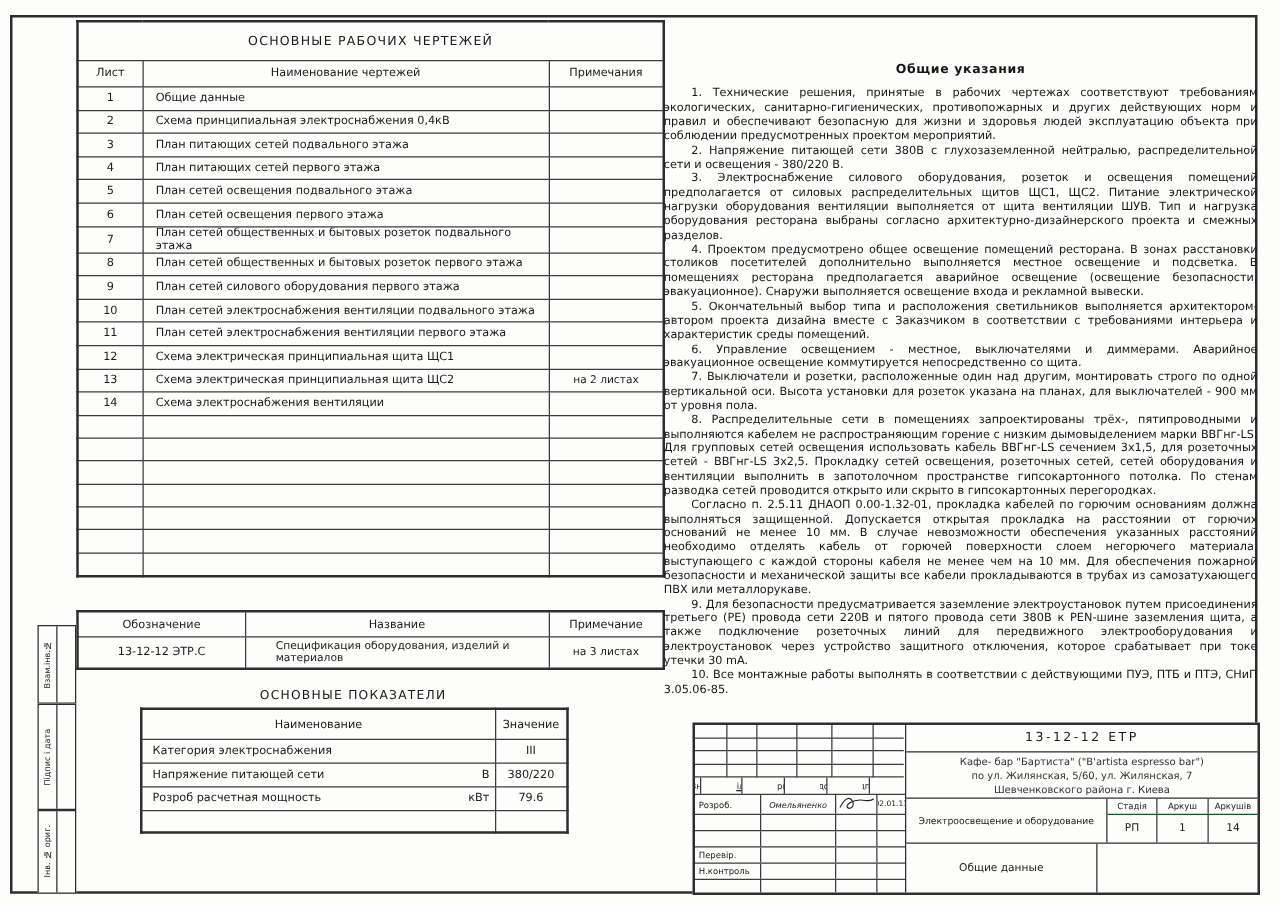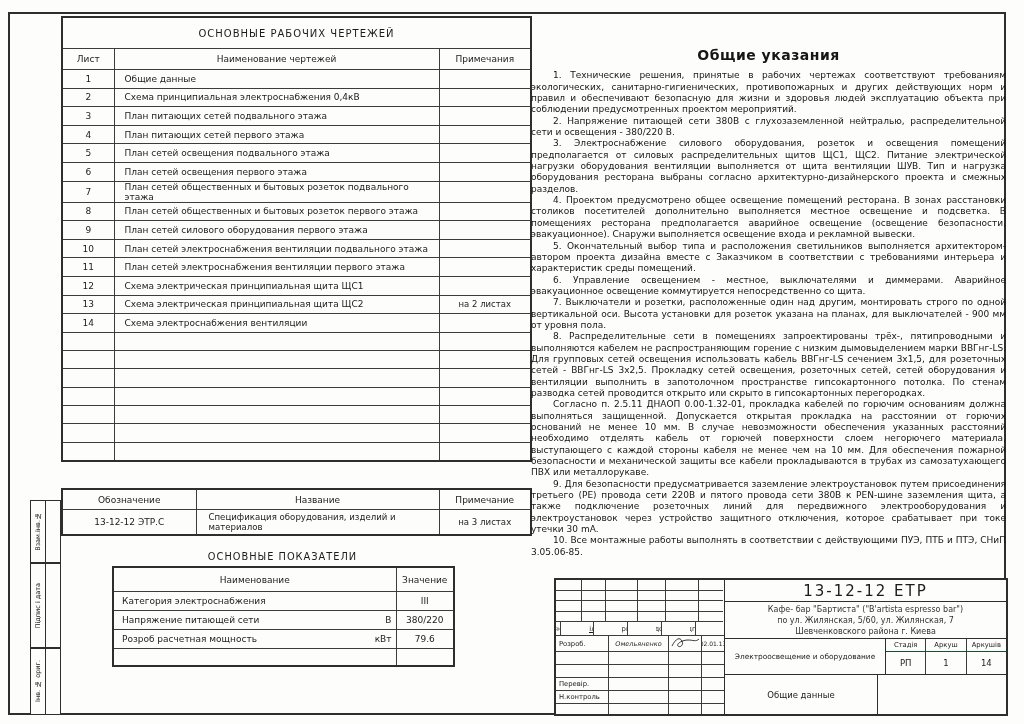--- a/index.html
+++ b/index.html
@@ -26,34 +26,34 @@
   .t1 .c-num{text-align:center;}
   .t1 .c-name{padding-left:10px;}
   .t1 .c-note{text-align:center;font-size:8.5px;}
 
   .tbl-title{position:absolute;text-align:center;font-size:9.8px;letter-spacing:1px;color:#1b1b1b;}
 
   .t2{position:absolute;left:61px;top:488px;width:469px;border:2px solid #2e2e2e;font-size:9px;}
   .t2 .head td{height:19px;text-align:center;}
   .t2 .data td{height:24px;}
   .t2 .c-code{text-align:center;}
-  .t2 .c-name{font-size:8.6px;line-height:10px;padding-left:12px;}
+  .t2 .c-name{font-size:8.6px;line-height:10px;padding-left:24px;}
   .t2 .c-note{text-align:center;font-size:8.6px;}
 
   .t3{position:absolute;left:112px;top:566px;width:341px;border:2px solid #2e2e2e;font-size:9px;}
   .t3 .head td{height:23px;text-align:center;}
   .t3 .data td{height:18px;}
   .t3 .empty td{height:16px;}
   .t3 .c-ind{border-right:none;padding-left:8px;}
   .t3 .c-unit{border-left:none;text-align:right;padding-right:4px;}
   .t3 .c-val{text-align:center;}
 
   
   .notes{position:absolute;left:531px;top:50px;width:475px;font-size:9px;line-height:11.35px;color:#161616;}
-  .notes-title{text-align:center;font-size:14px;font-weight:bold;letter-spacing:0.5px;margin:0 0 9px 0;}
+  .notes-title{text-align:center;font-size:10px;font-weight:bold;letter-spacing:0.5px;margin:0 0 9px 0;}
   .notes p{margin:0;text-align:justify;text-indent:22px;}
 
   
   .stamp{position:absolute;left:554px;top:578px;width:454px;height:138px;border:2px solid #2e2e2e;
          box-sizing:border-box;display:flex;background:#fdfdfc;}
   .tb-left{width:168px;border-right:1px solid #2e2e2e;display:flex;flex-direction:column;}
   .tb-grid-top{display:grid;grid-template-columns:26px 24px 32px 28px 33px 24px;grid-auto-rows:10.5px;}
   .tb-grid-top div{border-right:1px solid #3c3c3c;border-bottom:1px solid #3c3c3c;}
   .tb-grid-top div:nth-child(6n){border-right:none;}
   .tb-row{display:flex;border-bottom:1px solid #3c3c3c;align-items:stretch;}
@@ -62,21 +62,21 @@
   .tb-row > div:last-child{border-right:none;}
   .h-c1{width:25px;} .h-c2{width:23px;text-decoration:underline;} .h-c3{width:31px;} .h-c4{width:27px;} .h-c5{width:32px;} .h-c6{flex:1;}
   .s-label{width:49px;justify-content:flex-start !important;padding-left:3px;}
   .s-name{width:59px;font-style:italic;font-size:6.5px !important;}
   .s-sig{width:32px;position:relative;}
   .s-date{flex:1;font-size:6px !important;}
   .row-h15{height:15px;} .row-h12{height:12px;} .row-fill{flex:1;border-bottom:none;}
 
   .tb-right{flex:1;display:flex;flex-direction:column;}
   .tb-code{height:21px;border-bottom:1px solid #2e2e2e;display:flex;align-items:center;justify-content:center;
-           font-size:15px;letter-spacing:2px;}
+           font-size:10px;letter-spacing:2px;}
   .tb-proj{height:36px;border-bottom:1px solid #2e2e2e;display:flex;flex-direction:column;align-items:center;
            justify-content:center;font-size:8px;line-height:11px;text-align:center;color:#333;}
   .tb-mid{height:35px;border-bottom:1px solid #2e2e2e;display:flex;}
   .tb-subject{width:152px;border-right:1px solid #2e2e2e;display:flex;align-items:center;justify-content:center;
               font-size:7.4px;text-align:center;padding:0 4px;}
   .tb-stage{flex:1;display:flex;flex-direction:column;}
   .sg-h{display:flex;height:12px;border-bottom:1px solid #14532d;}
   .sg-h div,.sg-v div{flex:1;border-right:1px solid #3c3c3c;display:flex;align-items:center;justify-content:center;
                       font-size:6.8px;}
   .sg-h div:last-child,.sg-v div:last-child{border-right:none;}

